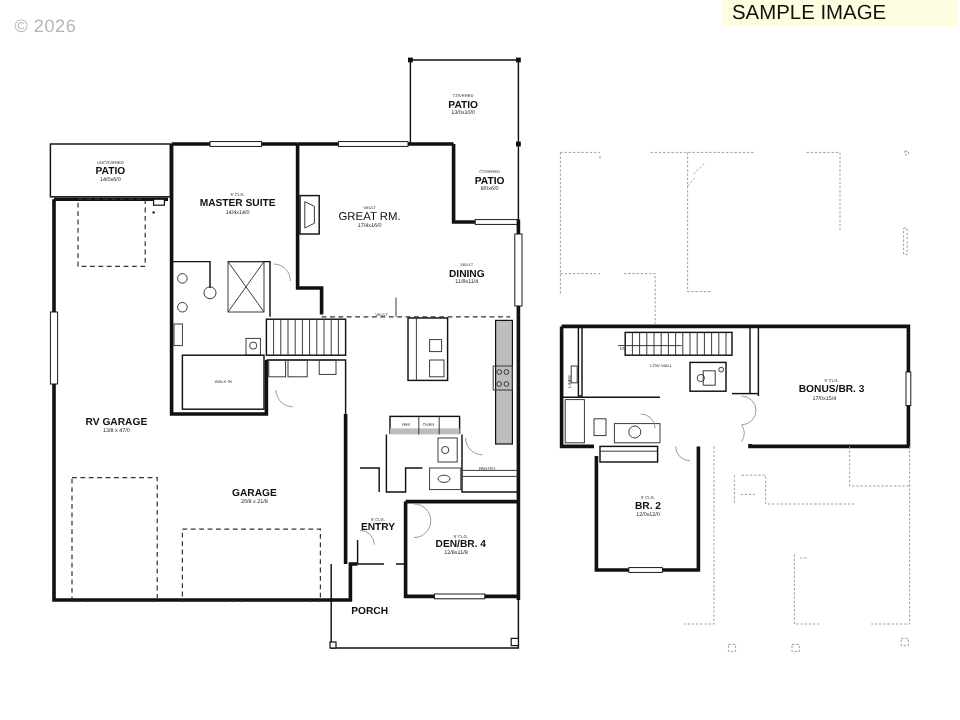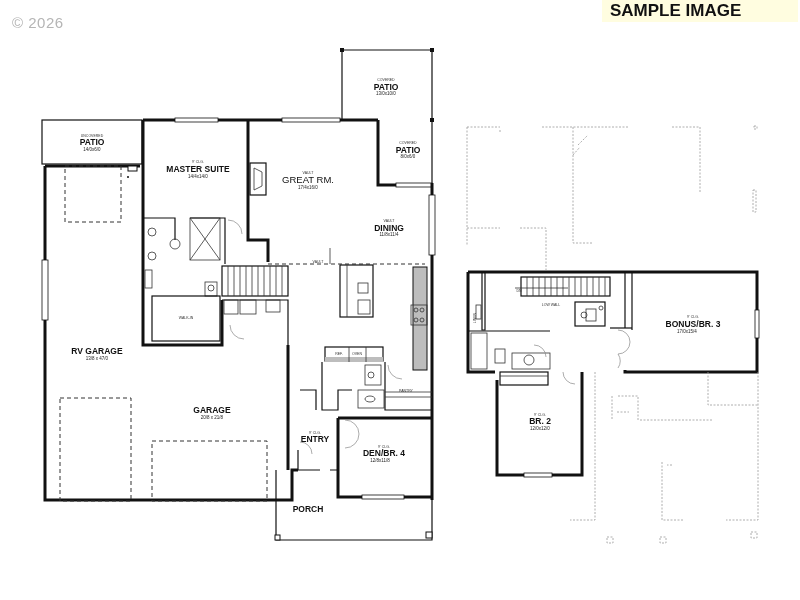--- a/index.html
+++ b/index.html
@@ -1,18 +1,18 @@
 <!DOCTYPE html>
 <html><head>
 <meta charset="utf-8">
 <style>
   html, body { margin:0; padding:0; background:#ffffff; }
   body { width:800px; height:600px; position:relative; overflow:hidden; font-family:"Liberation Sans", sans-serif; }
   .copyright { position:absolute; left:12px; top:2px; font-size:15px; color:#b5b5b5; letter-spacing:0.5px;margin-top:12px; }
-  .sample-badge { position:absolute; left:602px; top:0; width:196px; height:22px; background:#fffde0; color:#111; font-weight:bold; font-size:17px; line-height:22px; padding-left:8px; box-sizing:border-box; }
+  .sample-badge { position:absolute; left:602px; top:0; width:196px; height:22px; background:#fffde0; color:#111; font-weight:normal; font-size:17px; line-height:22px; padding-left:8px; box-sizing:border-box; }
   svg.plan { position:absolute; left:0; top:0; }
   .wall { fill:none; stroke:#111; stroke-width:3; }
   .wall2 { fill:none; stroke:#111; stroke-width:1.2; }
   .thin { fill:none; stroke:#333; stroke-width:0.8; }
   .dash { fill:none; stroke:#333; stroke-width:1; stroke-dasharray:4 3; }
   .ghost { fill:none; stroke:#9a9a9a; stroke-width:0.8; stroke-dasharray:2 1.5; }
   .door { fill:none; stroke:#888; stroke-width:0.7; }
   .lbl { font-family:"Liberation Sans", sans-serif; font-size:8.5px; fill:#111; font-weight:bold; text-anchor:middle; }
   .lbl-big { font-family:"Liberation Sans", sans-serif; font-size:9.5px; fill:#111; text-anchor:middle; }
   .sub { font-family:"Liberation Sans", sans-serif; font-size:4.5px; fill:#222; text-anchor:middle; }

